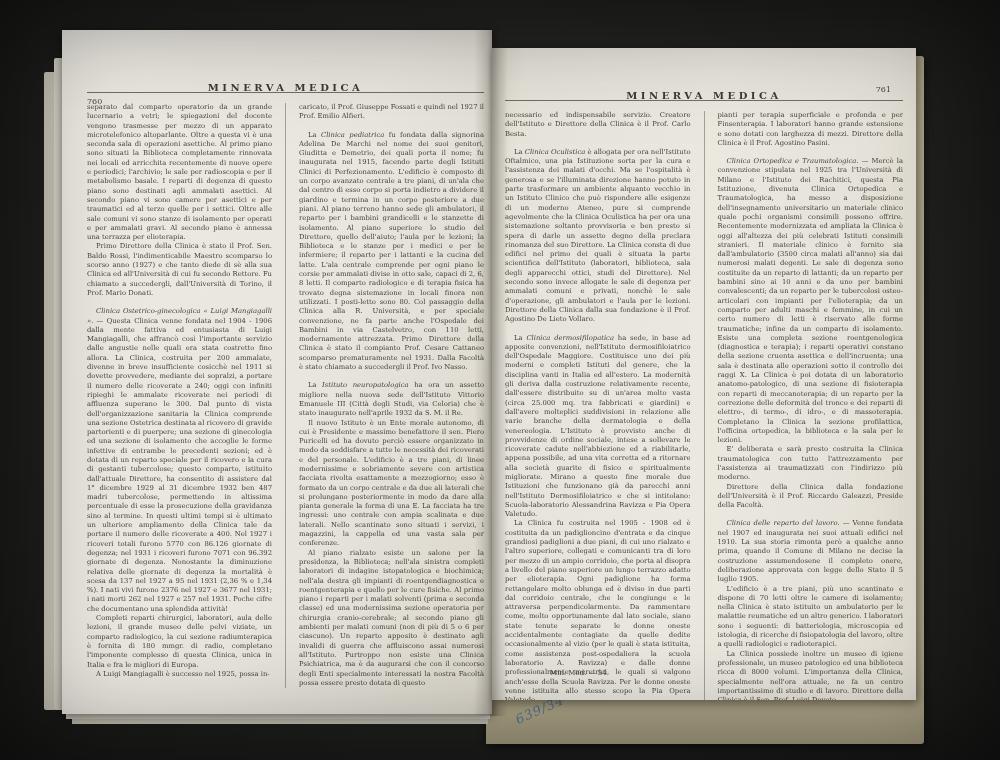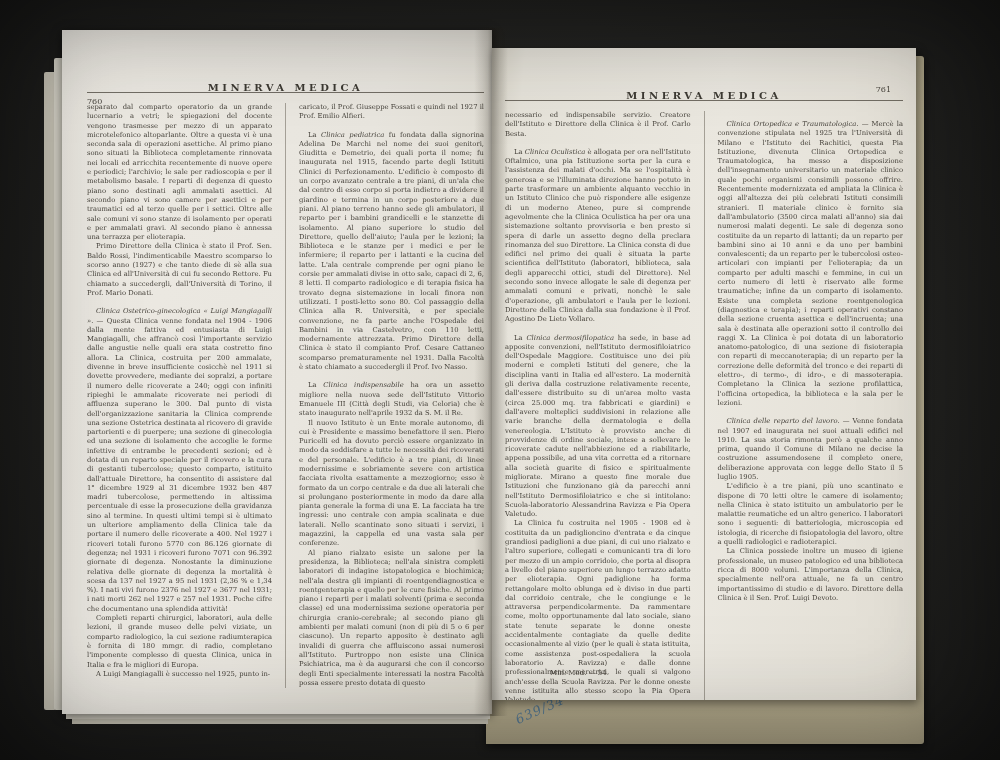--- a/index.html
+++ b/index.html
@@ -69,47 +69,50 @@
       <span class="pagenum left">760</span>
       <span class="journal-title">MINERVA MEDICA</span>
     </div>
     <hr class="header-rule">
     <div class="columns" id="left-columns">
         <div class="col">
           <p class="">separato dal comparto operatorio da un grande lucernario a vetri; le spiegazioni del docente vengono trasmesse per mezzo di un apparato microtelefonico altoparlante. Oltre a questa vi è una seconda sala di operazioni asettiche. Al primo piano sono situati la Biblioteca completamente rinnovata nei locali ed arricchita recentemente di nuove opere e periodici; l'archivio; le sale per radioscopia e per il metabolismo basale. I reparti di degenza di questo piano sono destinati agli ammalati asettici. Al secondo piano vi sono camere per asettici e per traumatici ed al terzo quelle per i settici. Oltre alle sale comuni vi sono stanze di isolamento per operati e per ammalati gravi. Al secondo piano è annessa una terrazza per elioterapia.</p>
           <p class="indent">Primo Direttore della Clinica è stato il Prof. Sen. Baldo Rossi, l'indimenticabile Maestro scomparso lo scorso anno (1927) e che tanto diede di sè alla sua Clinica ed all'Università di cui fu secondo Rettore. Fu chiamato a succedergli, dall'Università di Torino, il Prof. Mario Donati.</p>
           <p class="indent section-start"><em>Clinica Ostetrico-ginecologica « Luigi Mangiagalli »</em>. — Questa Clinica venne fondata nel 1904 - 1906 dalla mente fattiva ed entusiasta di Luigi Mangiagalli, che affrancò così l'importante servizio dalle angustie nelle quali era stata costretto fino allora. La Clinica, costruita per 200 ammalate, divenne in breve insufficiente cosicchè nel 1911 si dovette provvedere, mediante dei sopralzi, a portare il numero delle ricoverate a 240; oggi con infiniti ripieghi le ammalate ricoverate nei periodi di affluenza superano le 300. Dal punto di vista dell'organizzazione sanitaria la Clinica comprende una sezione Ostetrica destinata al ricovero di gravide partorienti e di puerpere; una sezione di ginecologia ed una sezione di isolamento che accoglie le forme infettive di entrambe le precedenti sezioni; ed è dotata di un reparto speciale per il ricovero e la cura di gestanti tubercolose; questo comparto, istituito dall'attuale Direttore, ha consentito di assistere dal 1° dicembre 1929 al 31 dicembre 1932 ben 487 madri tubercolose, permettendo in altissima percentuale di esse la prosecuzione della gravidanza sino al termine. In questi ultimi tempi si è ultimato un ulteriore ampliamento della Clinica tale da portare il numero delle ricoverate a 400. Nel 1927 i ricoveri totali furono 5770 con 86.126 giornate di degenza; nel 1931 i ricoveri furono 7071 con 96.392 giornate di degenza. Nonostante la diminuzione relativa delle giornate di degenza la mortalità è scesa da 137 nel 1927 a 95 nel 1931 (2,36 % e 1,34 %). I nati vivi furono 2376 nel 1927 e 3677 nel 1931; i nati morti 262 nel 1927 e 257 nel 1931. Poche cifre che documentano una splendida attività!</p>
           <p class="indent">Completi reparti chirurgici, laboratori, aula delle lezioni, il grande museo delle pelvi viziate, un comparto radiologico, la cui sezione radiumterapica è fornita di 180 mmgr. di radio, completano l'imponente complesso di questa Clinica, unica in Italia e fra le migliori di Europa.</p>
-          <p class="indent">A Luigi Mangiagalli è successo nel 1925, punto in-</p>
+          <p class="indent">A Luigi Mangiagalli è successo nel 1925, possa in-</p>
         </div>
         <div class="col">
           <p class="">caricato, il Prof. Giuseppe Fossati e quindi nel 1927 il Prof. Emilio Alfieri.</p>
           <p class="indent section-start">La <em>Clinica pediatrica</em> fu fondata dalla signorina Adelina De Marchi nel nome dei suoi genitori, Giuditta e Demetrio, dei quali porta il nome; fu inaugurata nel 1915, facendo parte degli Istituti Clinici di Perfezionamento. L'edificio è composto di un corpo avanzato centrale a tre piani, di un'ala che dal centro di esso corpo si porta indietro a dividere il giardino e termina in un corpo posteriore a due piani. Al piano terreno hanno sede gli ambulatori, il reparto per i bambini grandicelli e le stanzette di isolamento. Al piano superiore lo studio del Direttore, quello dell'aiuto; l'aula per le lezioni; la Biblioteca e le stanze per i medici e per le infermiere; il reparto per i lattanti e la cucina del latte. L'ala centrale comprende per ogni piano le corsie per ammalati divise in otto sale, capaci di 2, 6, 8 letti. Il comparto radiologico e di terapia fisica ha trovato degna sistemazione in locali finora non utilizzati. I posti-letto sono 80. Col passaggio della Clinica alla R. Università, e per speciale convenzione, ne fa parte anche l'Ospedale dei Bambini in via Castelvetro, con 110 letti, modernamente attrezzata. Primo Direttore della Clinica è stato il compianto Prof. Cesare Cattaneo scomparso prematuramente nel 1931. Dalla Facoltà è stato chiamato a succedergli il Prof. Ivo Nasso.</p>
-          <p class="indent section-start">La <em>Clinica indispensabile</em> ha ora un assetto migliore nella nuova sede dell'Istituto Vittorio Emanuele III (Città degli Studi, via Celoria) che è stato inaugurato nell'aprile 1932 da S. M. il Re.</p>
+          <p class="indent section-start">La <em>Istituto neuropatologica</em> ha ora un assetto migliore nella nuova sede dell'Istituto Vittorio Emanuele III (Città degli Studi, via Celoria) che è stato inaugurato nell'aprile 1932 da S. M. il Re.</p>
           <p class="indent">Il nuovo Istituto è un Ente morale autonomo, di cui è Presidente e massimo benefattore il sen. Piero Puricelli ed ha dovuto perciò essere organizzato in modo da soddisfare a tutte le necessità dei ricoverati e del personale. L'edificio è a tre piani, di linee modernissime e sobriamente severe con artistica facciata rivolta esattamente a mezzogiorno; esso è formato da un corpo centrale e da due ali laterali che si prolungano posteriormente in modo da dare alla pianta generale la forma di una E. La facciata ha tre ingressi: uno centrale con ampia scalinata e due laterali. Nello scantinato sono situati i servizi, i magazzini, la cappella ed una vasta sala per conferenze.</p>
           <p class="indent">Al piano rialzato esiste un salone per la presidenza, la Biblioteca; nell'ala sinistra completi laboratori di indagine istopatologica e biochimica; nell'ala destra gli impianti di roentgendiagnostica e roentgenterapia e quello per le cure fisiche. Al primo piano i reparti per i malati solventi (prima e seconda classe) ed una modernissima sezione operatoria per chirurgia cranio-cerebrale; al secondo piano gli ambienti per malati comuni (non di più di 5 o 6 per ciascuno). Un reparto apposito è destinato agli invalidi di guerra che affluiscono assai numerosi all'Istituto. Purtroppo non esiste una Clinica Psichiatrica, ma è da augurarsi che con il concorso degli Enti specialmente interessati la nostra Facoltà possa essere presto dotata di questo</p>
         </div>
       </div>
   </div>
 
   <div class="page page-right">
     <div class="page-header">
       <span class="journal-title">MINERVA MEDICA</span>
       <span class="pagenum right">761</span>
     </div>
     <hr class="header-rule">
     <div class="columns" id="right-columns">
         <div class="col">
           <p class="">necessario ed indispensabile servizio. Creatore dell'Istituto e Direttore della Clinica è il Prof. Carlo Besta.</p>
           <p class="indent section-start">La <em>Clinica Oculistica</em> è allogata per ora nell'Istituto Oftalmico, una pia Istituzione sorta per la cura e l'assistenza dei malati d'occhi. Ma se l'ospitalità è generosa e se l'illuminata direzione hanno potuto in parte trasformare un ambiente alquanto vecchio in un Istituto Clinico che può rispondere alle esigenze di un moderno Ateneo, pure si comprende agevolmente che la Clinica Oculistica ha per ora una sistemazione soltanto provvisoria e ben presto si spera di darle un assetto degno della preclara rinomanza del suo Direttore. La Clinica consta di due edifici nel primo dei quali è situata la parte scientifica dell'Istituto (laboratori, biblioteca, sala degli apparecchi ottici, studi del Direttore). Nel secondo sono invece allogate le sale di degenza per ammalati comuni e privati, nonchè le sale d'operazione, gli ambulatori e l'aula per le lezioni. Direttore della Clinica dalla sua fondazione è il Prof. Agostino De Lieto Vollaro.</p>
           <p class="indent section-start">La <em>Clinica dermosifilopatica</em> ha sede, in base ad apposite convenzioni, nell'Istituto dermosifiloiatrico dell'Ospedale Maggiore. Costituisce uno dei più moderni e completi Istituti del genere, che la disciplina vanti in Italia ed all'estero. La modernità gli deriva dalla costruzione relativamente recente, dall'essere distribuito su di un'area molto vasta (circa 25.000 mq. tra fabbricati e giardini) e dall'avere molteplici suddivisioni in relazione alle varie branche della dermatologia e della venereologia. L'Istituto è provvisto anche di provvidenze di ordine sociale, intese a sollevare le ricoverate cadute nell'abbiezione ed a riabilitarle, appena possibile, ad una vita corretta ed a ritornare alla società guarite di fisico e spiritualmente migliorate. Mirano a questo fine morale due Istituzioni che funzionano già da parecchi anni nell'Istituto Dermosifiloiatrico e che si intitolano: Scuola-laboratorio Alessandrina Ravizza e Pia Opera Valetudo.</p>
           <p class="indent">La Clinica fu costruita nel 1905 - 1908 ed è costituita da un padiglioncino d'entrata e da cinque grandiosi padiglioni a due piani, di cui uno rialzato e l'altro superiore, collegati e comunicanti tra di loro per mezzo di un ampio corridoio, che porta al disopra a livello del piano superiore un lungo terrazzo adatto per elioterapia. Ogni padiglione ha forma rettangolare molto oblunga ed è diviso in due parti dal corridoio centrale, che le congiunge e le attraversa perpendicolarmente. Da rammentare come, molto opportunamente dal lato sociale, siano state tenute separate le donne oneste accidentalmente contagiate da quelle dedite occasionalmente al vizio (per le quali è stata istituita, come assistenza post-ospedaliera la scuola laboratorio A. Ravizza) e dalle donne professionalmente meretrici, le quali si valgono anch'esse della Scuola Ravizza. Per le donne oneste venne istituita allo stesso scopo la Pia Opera Valetudo.</p>
         </div>
         <div class="col">
+          <p class="">pianti per terapia superficiale e profonda e per Finsenterapia. I laboratori hanno grande estensione e sono dotati con larghezza di mezzi. Direttore della Clinica è il Prof. Agostino Pasini.</p>
           <p class="indent section-start"><em>Clinica Ortopedica e Traumatologica.</em> — Mercè la convenzione stipulata nel 1925 tra l'Università di Milano e l'Istituto dei Rachitici, questa Pia Istituzione, divenuta Clinica Ortopedica e Traumatologica, ha messo a disposizione dell'insegnamento universitario un materiale clinico quale pochi organismi consimili possono offrire. Recentemente modernizzata ed ampliata la Clinica è oggi all'altezza dei più celebrati Istituti consimili stranieri. Il materiale clinico è fornito sia dall'ambulatorio (3500 circa malati all'anno) sia dai numerosi malati degenti. Le sale di degenza sono costituite da un reparto di lattanti; da un reparto per bambini sino ai 10 anni e da uno per bambini convalescenti; da un reparto per le tubercolosi osteo-articolari con impianti per l'elioterapia; da un comparto per adulti maschi e femmine, in cui un certo numero di letti è riservato alle forme traumatiche; infine da un comparto di isolamento. Esiste una completa sezione roentgenologica (diagnostica e terapia); i reparti operativi constano della sezione cruenta asettica e dell'incruenta; una sala è destinata alle operazioni sotto il controllo dei raggi X. La Clinica è poi dotata di un laboratorio anatomo-patologico, di una sezione di fisioterapia con reparti di meccanoterapia; di un reparto per la correzione delle deformità del tronco e dei reparti di elettro-, di termo-, di idro-, e di massoterapia. Completano la Clinica la sezione profilattica, l'officina ortopedica, la biblioteca e la sala per le lezioni.</p>
+          <p class="indent">E' deliberata e sarà presto costruita la Clinica traumatologica con tutto l'attrezzamento per l'assistenza ai traumatizzati con l'indirizzo più moderno.</p>
+          <p class="indent">Direttore della Clinica dalla fondazione dell'Università è il Prof. Riccardo Galeazzi, Preside della Facoltà.</p>
           <p class="indent section-start"><em>Clinica delle reparto del lavoro.</em> — Venne fondata nel 1907 ed inaugurata nei suoi attuali edifici nel 1910. La sua storia rimonta però a qualche anno prima, quando il Comune di Milano ne decise la costruzione assumendosene il completo onere, deliberazione approvata con legge dello Stato il 5 luglio 1905.</p>
           <p class="indent">L'edificio è a tre piani, più uno scantinato e dispone di 70 letti oltre le camere di isolamento; nella Clinica è stato istituito un ambulatorio per le malattie reumatiche ed un altro generico. I laboratori sono i seguenti: di batteriologia, microscopia ed istologia, di ricerche di fisiopatologia del lavoro, oltre a quelli radiologici e radioterapici.</p>
           <p class="indent">La Clinica possiede inoltre un museo di igiene professionale, un museo patologico ed una biblioteca ricca di 8000 volumi. L'importanza della Clinica, specialmente nell'ora attuale, ne fa un centro importantissimo di studio e di lavoro. Direttore della Clinica è il Sen. Prof. Luigi Devoto.</p>
         </div>
       </div>
     <div class="footer-note">Min. Med. — 54</div>
   </div>
 
   <div class="gutter"></div>
   <div class="vignette"></div>

